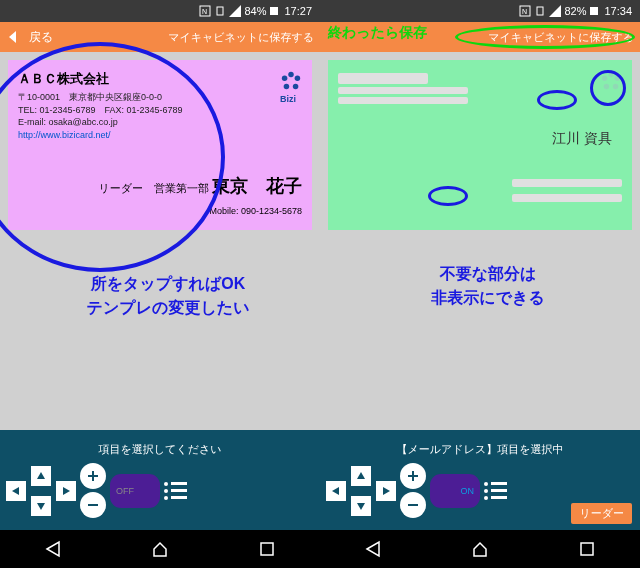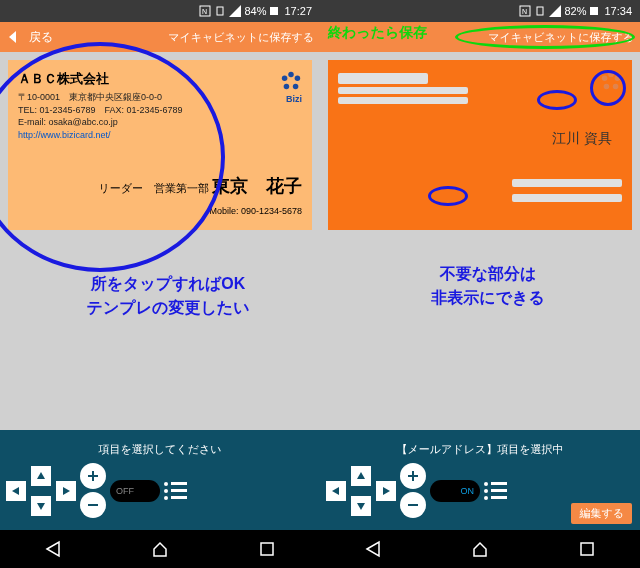--- a/index.html
+++ b/index.html
@@ -7,43 +7,43 @@
 .half{position:absolute;width:320px;height:568px;top:0}
 .left{left:0}.right{left:320px}
 .statusbar{height:22px;background:#3a3a3a;color:#fff;display:flex;align-items:center;justify-content:flex-end;font-size:11px;padding:0 8px;gap:4px}
 .status-icons{display:flex;gap:3px;align-items:center}
 .statusbar svg{width:12px;height:12px;fill:#fff}
 .header{height:30px;background:#f58945;display:flex;align-items:center;justify-content:space-between;padding:0 6px;color:#fff;font-size:12px}
 .back{display:flex;align-items:center;gap:9px}
 .back svg{width:14px;height:14px;fill:#fff}
 .savebtn{font-size:11px;color:#fff}
 .content{height:378px;background:#d0d0d0;position:relative;padding:8px}
-.card{background:#fdba74;height:170px;padding:10px;position:relative;font-size:10px}
+.card{background:#f0abfc;height:170px;padding:10px;position:relative;font-size:10px}
 .card h3{font-size:13px;margin-bottom:3px}
 .card p{font-size:9px;line-height:1.4;color:#222}
 .card .link{color:#0056cc}
 .card .name{position:absolute;bottom:32px;right:10px;font-size:11px}
 .card .name b{font-size:18px}
 .card .mobile{position:absolute;bottom:14px;right:10px;font-size:9px}
-.bizi{position:absolute;top:10px;right:10px;text-align:right}
+.bizi{position:absolute;top:10px;right:10px;text-align:left}
 .bizi .flower{width:22px;height:22px}
 .bizi .txt{font-size:9px;color:#1a4aa0;font-weight:bold}
-.blurcard{background:#f97316;height:170px;padding:10px;position:relative}
+.blurcard{background:#86efac;height:170px;padding:10px;position:relative}
 .blurline{background:#e0e0e0;border-radius:2px;margin:3px 0}
 .caption{position:absolute;color:#1a1ae0;font-weight:bold;font-size:16px;text-align:center;width:100%;line-height:1.5}
 .bottompanel{background:#0e4f66;height:100px;padding:12px 6px;position:relative}
 .panellabel{color:#fff;font-size:11px;text-align:center;margin-bottom:6px}
 .controls{display:flex;align-items:center;gap:4px}
 .dpad{position:relative;width:70px;height:50px}
 .sq{position:absolute;width:20px;height:20px;background:#fff;display:flex;align-items:center;justify-content:center}
 .sq svg{width:10px;height:10px;fill:#0e4f66}
 .circbtn{width:26px;height:26px;border-radius:50%;background:#fff;display:flex;align-items:center;justify-content:center}
 .circbtn svg{width:14px;height:14px;fill:#0e4f66}
 .circstack{display:flex;flex-direction:column;gap:3px}
-.toggle{width:50px;height:22px;background:#000000;border-radius:11px;display:flex;align-items:center;font-size:9px;padding:0 6px}
+.toggle{width:50px;height:34px;background:#4c1d95;border-radius:11px;display:flex;align-items:center;font-size:9px;padding:0 6px}
 .toggle.on{justify-content:flex-end;color:#0e9de0}
 .toggle.off{justify-content:flex-start;color:#888}
 .listicon{width:28px;height:24px;display:flex;flex-direction:column;gap:3px;justify-content:center}
 .listicon div{display:flex;gap:3px;align-items:center}
 .listicon .dot{width:4px;height:4px;background:#fff;border-radius:50%}
 .listicon .line{width:16px;height:3px;background:#fff}
 .editbtn{position:absolute;bottom:6px;right:8px;background:#f58945;color:#fff;font-size:11px;padding:3px 8px;border-radius:2px}
 .navbar{height:38px;background:#000;display:flex;align-items:center;justify-content:space-around}
 .navbar svg{width:18px;height:18px;fill:none;stroke:#fff;stroke-width:1.5}
 .bigcircle{position:absolute;border:4px solid #1a1ae0;border-radius:50%;pointer-events:none}
@@ -281,21 +281,21 @@
         <div>
             <div class="dot"></div>
             <div class="line"></div>
           </div>
         <div>
             <div class="dot"></div>
             <div class="line"></div>
           </div>
       </div>
     </div>
-    <div class="editbtn">編集する</div>
+    <div class="editbtn">リーダー</div>
   </div>
   <div class="navbar">
     <svg>
         <polygon points="3,9 15,2 15,16"></polygon>
       </svg>
     <svg>
         <path d="M3 9l6-6 6 6v7H3z"></path>
       </svg>
     <svg>
         <rect x="3" y="3" width="12" height="12"></rect>

